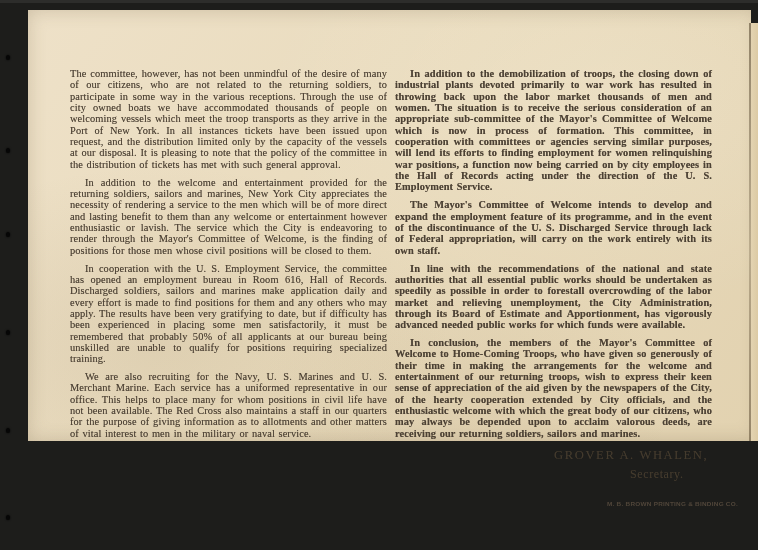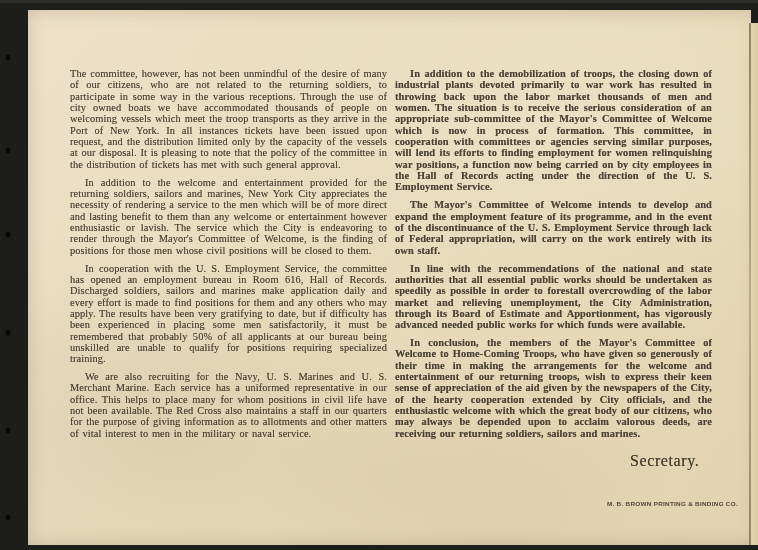--- a/index.html
+++ b/index.html
@@ -31,21 +31,21 @@
     border-radius: 50%;
     background: #060606;
     box-shadow: 0 0 2px #000;
   }
   
   .page {
     position: absolute;
     left: 28px;
     top: 10px;
     width: 730px;
-    height: 535px;
+    height: 431px;
     background:
       radial-gradient(ellipse 420px 260px at 18% 78%, rgba(120, 98, 62, 0.10), rgba(0,0,0,0) 70%),
       radial-gradient(ellipse 500px 300px at 80% 20%, rgba(255, 250, 235, 0.18), rgba(0,0,0,0) 70%),
       radial-gradient(ellipse 300px 200px at 60% 90%, rgba(130, 105, 65, 0.08), rgba(0,0,0,0) 70%),
       linear-gradient(128deg, #eee1c8 0%, var(--paper, #e9dbbd) 45%, #e2d2b0 100%);
     box-shadow: inset 0 0 18px rgba(92, 74, 44, 0.22);
   }
   
   .page-edge-line {
     position: absolute;
@@ -99,21 +99,21 @@
     color: #44financial3b2e;
     color: #443b2e;
     white-space: nowrap;
   }
   .sig-name {
     font-size: 12.6px;
     letter-spacing: 1.6px;
     text-shadow: 0 0 0.5px rgba(60, 50, 38, 0.6);
   }
   .sig-title {
-    font-size: 16px;
+    font-size: 12px;
     margin-left: 76px;
     margin-top: 4px;
     letter-spacing: 0.6px;
     text-shadow: 0 0 0.5px rgba(60, 50, 38, 0.6);
   }
   
   .printer-credit {
     position: absolute;
     left: 579px;
     top: 490px;
@@ -146,24 +146,25 @@
 
   <div class="col col-left">
     <p class="no-indent">The committee, however, has not been unmindful of the desire of many of our citizens, who are not related to the returning soldiers, to participate in some way in the various receptions.  Through the use of city owned boats we have accommodated thousands of people on welcoming vessels which meet the troop transports as they arrive in the Port of New York.  In all instances tickets have been issued upon request, and the distribution limited only by the capacity of the vessels at our disposal.  It is pleasing to note that the policy of the committee in the distribution of tickets has met with such general approval.</p>
     <p>In addition to the welcome and entertainment provided for the returning soldiers, sailors and marines, New York City appreciates the necessity of rendering a service to the men which will be of more direct and lasting benefit to them than any welcome or entertainment however enthusiastic or lavish.  The service which the City is endeavoring to render through the Mayor's Committee of Welcome, is the finding of positions for those men whose civil positions will be closed to them.</p>
     <p>In cooperation with the U. S. Employment Service, the committee has opened an employment bureau in Room 616, Hall of Records. Discharged soldiers, sailors and marines make application daily and every effort is made to find positions for them and any others who may apply.  The results have been very gratifying to date, but if difficulty has been experienced in placing some men satisfactorily, it must be remembered that probably 50% of all applicants at our bureau being unskilled are unable to qualify for positions requiring specialized training.</p>
     <p>We are also recruiting for the Navy, U. S. Marines and U. S. Merchant Marine.  Each service has a uniformed representative in our office.  This helps to place many for whom positions in civil life have not been available.  The Red Cross also maintains a staff in our quarters for the purpose of giving information as to allotments and other matters of vital interest to men in the military or naval service.</p>
   </div>
 
   <div class="col col-right">
     <p>In addition to the demobilization of troops, the closing down of industrial plants devoted primarily to war work has resulted in throwing back upon the labor market thousands of men and women. The situation is to receive the serious consideration of an appropriate sub-committee of the Mayor's Committee of Welcome which is now in process of formation.  This committee, in cooperation with committees or agencies serving similar purposes, will lend its efforts to finding employment for women relinquishing war positions, a function now being carried on by city employees in the Hall of Records acting under the direction of the U. S. Employment Service.</p>
-    <p>The Mayor's Committee of Welcome intends to develop and expand the employment feature of its programme, and in the event of the discontinuance of the U. S. Employment Service through lack of Federal appropriation, will carry on the work entirely with its own staff.</p>
+    <p>The Mayor's Committee of Welcome intends to develop and expand the employment feature of its programme, and in the event of the discontinuance of the U. S. Discharged Service through lack of Federal appropriation, will carry on the work entirely with its own staff.</p>
     <p>In line with the recommendations of the national and state authorities that all essential public works should be undertaken as speedily as possible in order to forestall overcrowding of the labor market and relieving unemployment, the City Administration, through its Board of Estimate and Apportionment, has vigorously advanced needed public works for which funds were available.</p>
     <p>In conclusion, the members of the Mayor's Committee of Welcome to Home-Coming Troops, who have given so generously of their time in making the arrangements for the welcome and entertainment of our returning troops, wish to express their keen sense of appreciation of the aid given by the newspapers of the City, of the hearty cooperation extended by City officials, and the enthusiastic welcome with which the great body of our citizens, who may always be depended upon to acclaim valorous deeds, are receiving our returning soldiers, sailors and marines.</p>
   </div>
 
   <div class="signature">
+    <div class="sig-name">GROVER A. WHALEN,</div>
     <div class="sig-title">Secretary.</div>
   </div>
 
   <div class="printer-credit">M. B. BROWN PRINTING &amp; BINDING CO.</div>
 
 </div>
 
 </body></html>

